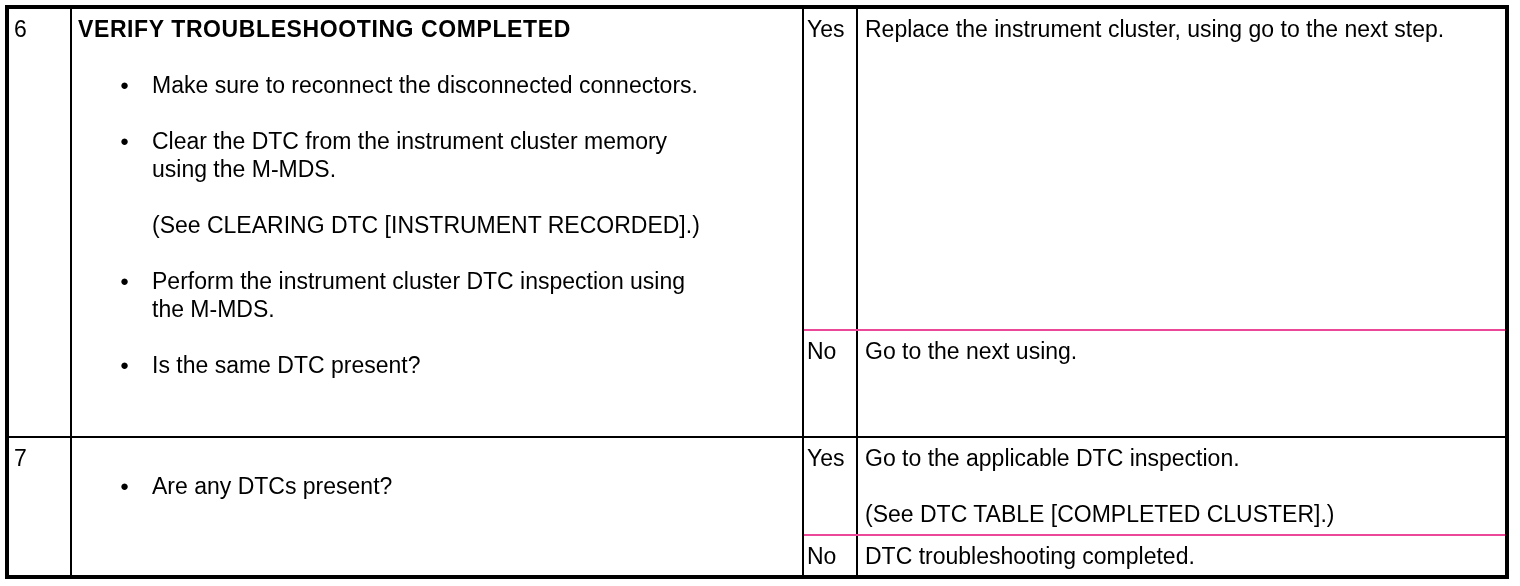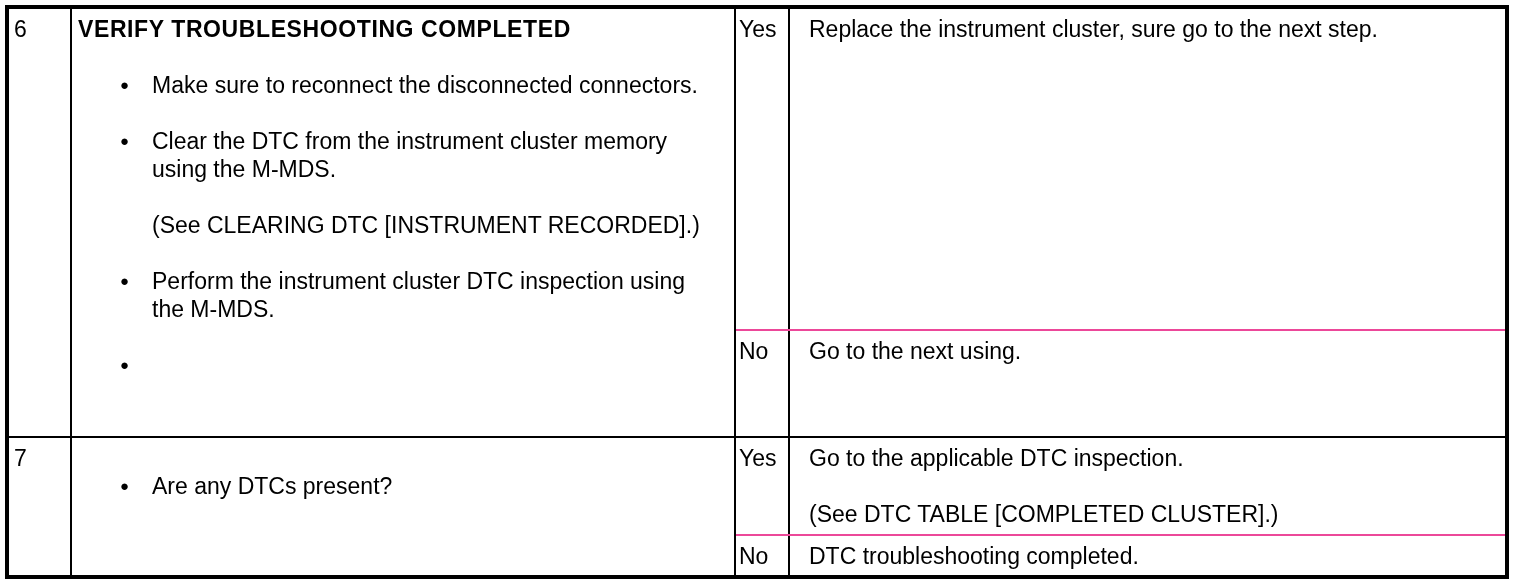--- a/index.html
+++ b/index.html
@@ -27,27 +27,27 @@
   .step-row { display: flex; width: 100%; }
   .step-row.row-6 { height: 427px; }
   .step-row.row-7 { flex: 1; border-top: 2px solid #000; }
 
   .c-step {
     width: 63px; flex: none;
     border-right: 2px solid #000;
     padding: 6px 0 0 5px;
   }
   .c-action {
-    width: 664px; flex: none;
+    width: 732px; flex: none;
     border-right: 2px solid #000;
     padding: 6px 0 0 6px;
   }
   .c-outcomes { flex: 1; display: flex; flex-direction: column; }
 
-  .outcome-row { display: flex; width: 100%; gap: 12px; }
+  .outcome-row { display: flex; width: 100%; }
   .row-6 .outcome-row.o-first { height: 320px; flex: none; }
   .row-7 .outcome-row.o-first { height: 96px; flex: none; }
   .outcome-row.o-second { flex: 1; border-top: 2px solid #ec4899; }
 
   .o-label {
     width: 54px; flex: none;
     border-right: 2px solid #000;
     padding: 6px 0 0 3px;
   }
   .o-result { flex: 1; padding: 6px 0 0 7px; }
@@ -80,27 +80,28 @@
           <span class="marker">●</span>
           <span class="itext">Clear the DTC from the instrument cluster memory using the M-MDS.</span>
         </div>
         <div class="note">(See CLEARING DTC [INSTRUMENT RECORDED].)</div>
         <div class="item">
           <span class="marker">●</span>
           <span class="itext">Perform the instrument cluster DTC inspection using the M-MDS.</span>
         </div>
         <div class="item">
           <span class="marker">●</span>
+          <span class="itext">Is the same DTC present?</span>
         </div>
       </div>
       <div class="c-outcomes">
         <div class="outcome-row o-first">
           <div class="o-label">Yes</div>
           <div class="o-result">
-            <div class="rline">Replace the instrument cluster, sure go to the next step.</div>
+            <div class="rline">Replace the instrument cluster, using go to the next step.</div>
           </div>
         </div>
         <div class="outcome-row o-second">
           <div class="o-label">No</div>
           <div class="o-result">
             <div class="rline">Go to the next using.</div>
           </div>
         </div>
       </div>
     </div>

